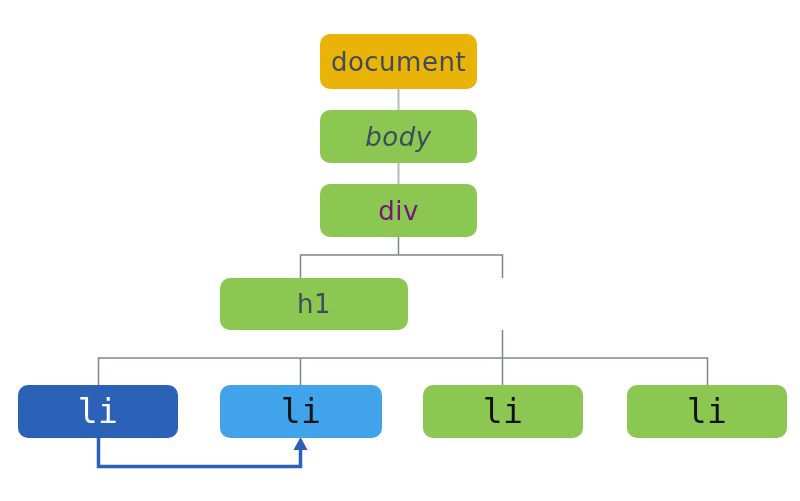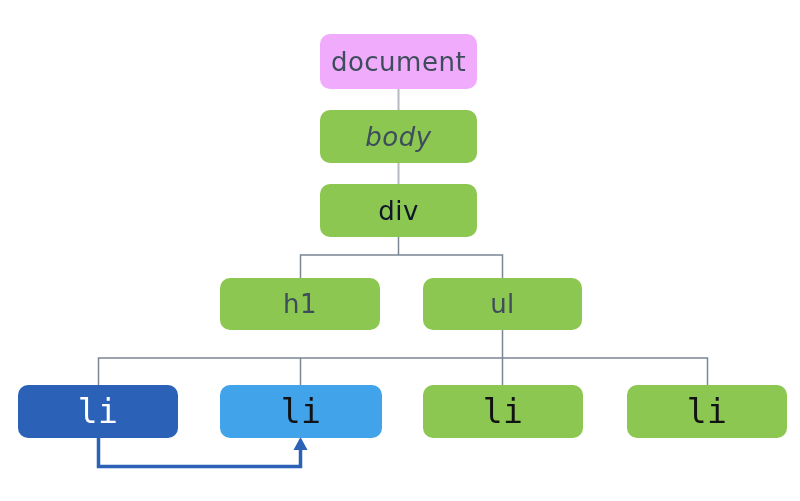--- a/index.html
+++ b/index.html
@@ -37,21 +37,21 @@
     letter-spacing: 0.5px;
   }
   .node.leaf .lbl {
     font-family: "DejaVu Sans Mono", "Liberation Mono", monospace;
     font-size: 33px;
   }
   
   .n-document { left: 320px; top: 34px;  width: 157px; height: 55px; }
   .n-body     { left: 320px; top: 110px; width: 157px; height: 53px; }
   .n-div      { left: 320px; top: 184px; width: 157px; height: 53px; }
-  .n-h1       { left: 220px; top: 278px; width: 160px; height: 52px; }
+  .n-h1       { left: 220px; top: 278px; width: 188px; height: 52px; }
   .n-ul       { left: 423px; top: 278px; width: 159px; height: 52px; }
   .n-li1      { left: 18px;  top: 385px; width: 160px; height: 53px; }
   .n-li2      { left: 220px; top: 385px; width: 162px; height: 53px; }
   .n-li3      { left: 423px; top: 385px; width: 160px; height: 53px; }
   .n-li4      { left: 627px; top: 385px; width: 160px; height: 53px; }
 </style>
 </head>
 <body>
 
 <div class="stage">
@@ -62,39 +62,36 @@
     <path d="M398.5 163 V184" fill="none" stroke-width="2" style="stroke: rgb(180, 186, 192);"></path>
 
     <path d="M398.5 237 V255 M300.5 278 V255 H502.5 V278" fill="none" stroke-width="1.5" style="stroke: rgb(123, 135, 148);"></path>
 
     <path d="M502.5 330 V385 M98.5 385 V358 H707.5 V385 M300.5 358 V385" fill="none" stroke-width="1.5" style="stroke: rgb(123, 135, 148);"></path>
 
     <path d="M98.5 438 V466.5 H300.5 V449" fill="none" stroke-width="3.5" style="stroke: rgb(43, 98, 184);"></path>
     <polygon points="293.5,450 307.5,450 300.5,437" style="fill: rgb(43, 98, 184);"></polygon>
   </svg>
 
-  <div class="node n-document" style="background-color: #f0abfc;">
+  <div class="node n-document" style="background-color: #eab308;">
     <span class="lbl" style="color: rgb(62, 77, 92);">document</span>
   </div>
 
   <div class="node n-body" style="background-color: rgb(140, 199, 81); font-style: italic;">
     <span class="lbl" style="color: rgb(62, 77, 92);">body</span>
   </div>
 
   <div class="node n-div" style="background-color: rgb(140, 199, 81);">
-    <span class="lbl" style="color: #0f172a;">div</span>
+    <span class="lbl" style="color: #701a75;">div</span>
   </div>
 
   <div class="node n-h1" style="background-color: rgb(140, 199, 81);">
     <span class="lbl" style="color: rgb(62, 77, 92);">h1</span>
   </div>
 
-  <div class="node n-ul" style="background-color: rgb(140, 199, 81);">
-    <span class="lbl" style="color: rgb(62, 77, 92);">ul</span>
-  </div>
 
   <div class="node leaf n-li1" style="background-color: rgb(43, 98, 184);">
     <span class="lbl" style="color: rgb(255, 255, 255);">li</span>
   </div>
 
   <div class="node leaf n-li2" style="background-color: rgb(65, 163, 234);">
     <span class="lbl" style="color: rgb(16, 18, 20);">li</span>
   </div>
 
   <div class="node leaf n-li3" style="background-color: rgb(140, 199, 81);">

